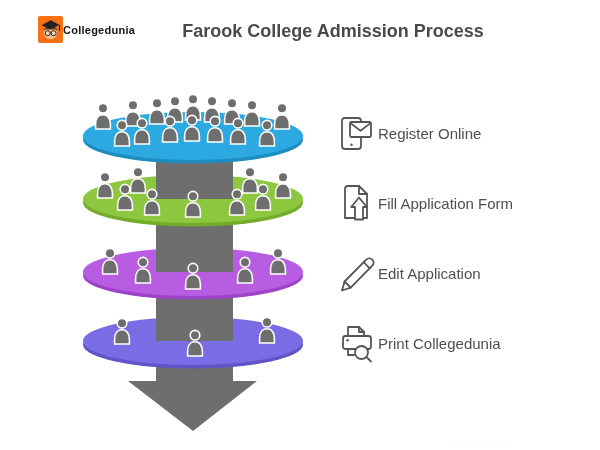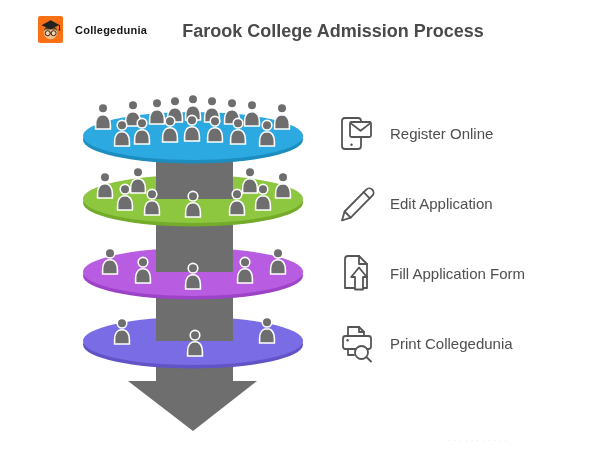--- a/index.html
+++ b/index.html
@@ -1,24 +1,24 @@
 <!DOCTYPE html>
 <html><head>
 <meta charset="utf-8">
 <style>
   html,body{margin:0;padding:0;background:#fff;}
   .page{position:relative;width:600px;height:450px;background:#ffffff;overflow:hidden;
         font-family:"Liberation Sans",sans-serif;}
-  .brand{position:absolute;left:38px;top:16px;display:flex;align-items:center;gap:12px;}
+  .brand{position:absolute;left:38px;top:16px;display:flex;align-items:center;gap:0;}
   .brand-name{font-size:11px;font-weight:800;color:#161616;letter-spacing:.25px;}
   .page-title{position:absolute;left:333px;top:21px;transform:translateX(-50%);
               margin:0;font-size:18px;font-weight:bold;color:#4a4a4a;white-space:nowrap;text-align:right;}
   .funnel-svg{position:absolute;left:0;top:0;}
   .steps{position:absolute;left:337px;top:111px;display:flex;flex-direction:column;gap:26px;}
-  .step{display:flex;align-items:center;gap:13px;height:44px;}
+  .step{display:flex;align-items:center;gap:1px;height:44px;}
   .step-icon{flex:0 0 auto;}
   .step-icon svg{display:block;}
   .step-label{font-size:15px;color:#4f4f4f;white-space:nowrap;}
   .watermark{position:absolute;left:448px;top:436px;font-size:8px;color:#e9e9e9;
              letter-spacing:3px;}
   .ic{stroke:#555555;stroke-width:1.8;fill:none;stroke-linecap:round;stroke-linejoin:round;}
   .icw{stroke:#555555;stroke-width:1.8;fill:#ffffff;stroke-linecap:round;stroke-linejoin:round;}
 </style>
 </head>
 <body>
@@ -108,37 +108,37 @@
           <rect class="icw" x="13" y="11" width="21" height="15" rx="1.5"></rect>
           <path class="ic" d="M14.2,12.6 L23.5,19.8 L32.8,12.6"></path>
         </svg>
       </span>
       <span class="step-label">Register Online</span>
     </div>
 
     <div class="step">
       <span class="step-icon">
         <svg width="40" height="44" viewBox="0 0 40 44">
+          <path class="icw" d="M8,37 L8,8 Q8,5 11,5 L22,5 L30,13 L30,37 Z"></path>
+          <path class="ic" d="M22,5 L22,13 L30,13"></path>
+          <path class="icw" d="M22,16.5 L29.8,26 L26,26 L26,38.5 L18,38.5 L18,26 L14.2,26 Z"></path>
+        </svg>
+      </span>
+      <span class="step-label">Fill Application Form</span>
+    </div>
+
+    <div class="step">
+      <span class="step-icon">
+        <svg width="40" height="44" viewBox="0 0 40 44">
           <path class="icw" d="M5,39.5 L7.6,30.5 L29.2,8.6 A4.3,4.3 0 0 1 35.3,14.7 L13.7,36.6 Z"></path>
           <path class="ic" d="M26.6,11.2 L32.7,17.3"></path>
           <path class="ic" d="M7.6,30.5 L13.7,36.6"></path>
         </svg>
       </span>
       <span class="step-label">Edit Application</span>
-    </div>
-
-    <div class="step">
-      <span class="step-icon">
-        <svg width="40" height="44" viewBox="0 0 40 44">
-          <path class="icw" d="M8,37 L8,8 Q8,5 11,5 L22,5 L30,13 L30,37 Z"></path>
-          <path class="ic" d="M22,5 L22,13 L30,13"></path>
-          <path class="icw" d="M22,16.5 L29.8,26 L26,26 L26,38.5 L18,38.5 L18,26 L14.2,26 Z"></path>
-        </svg>
-      </span>
-      <span class="step-label">Fill Application Form</span>
     </div>
 
     <div class="step">
       <span class="step-icon">
         <svg width="40" height="44" viewBox="0 0 40 44">
           <path class="icw" d="M11,15 L11,6 L22,6 L27,11 L27,15"></path>
           <path class="ic" d="M22,6 L22,11 L27,11"></path>
           <rect class="icw" x="6" y="15" width="28" height="13" rx="2.5"></rect>
           <circle cx="10.6" cy="19.2" r="1.2" fill="#555555"></circle>
           <path class="icw" d="M11,28 L11,34 L17,34"></path>

